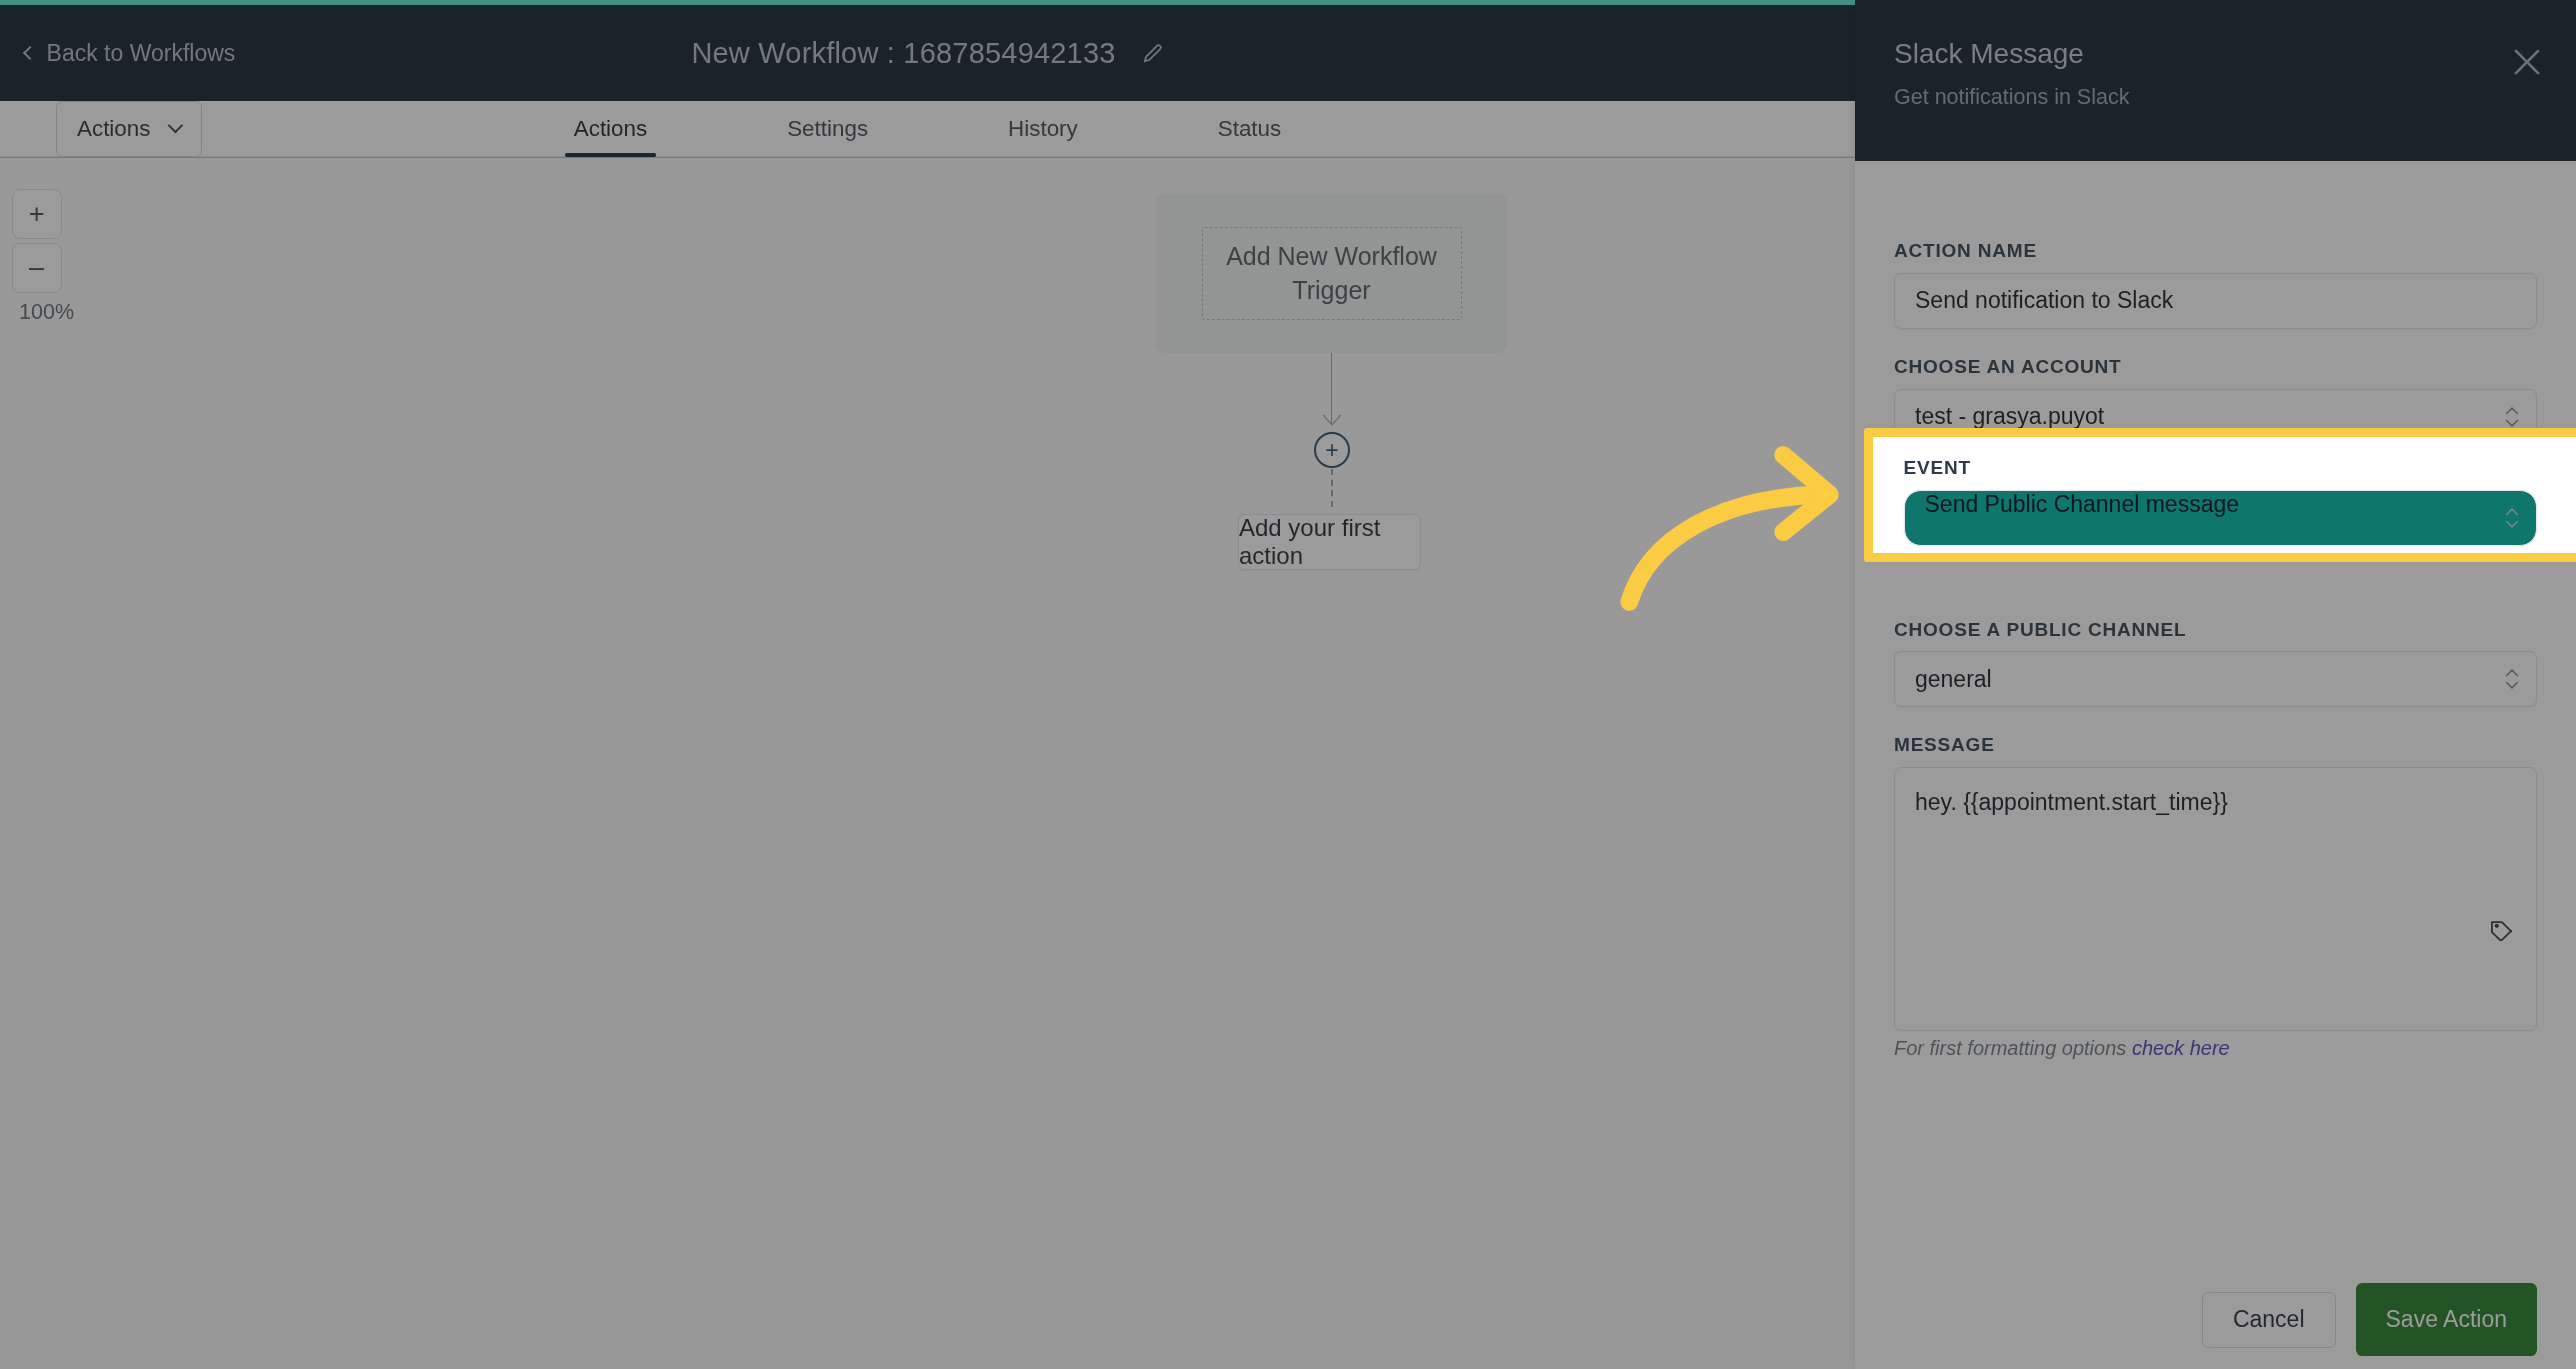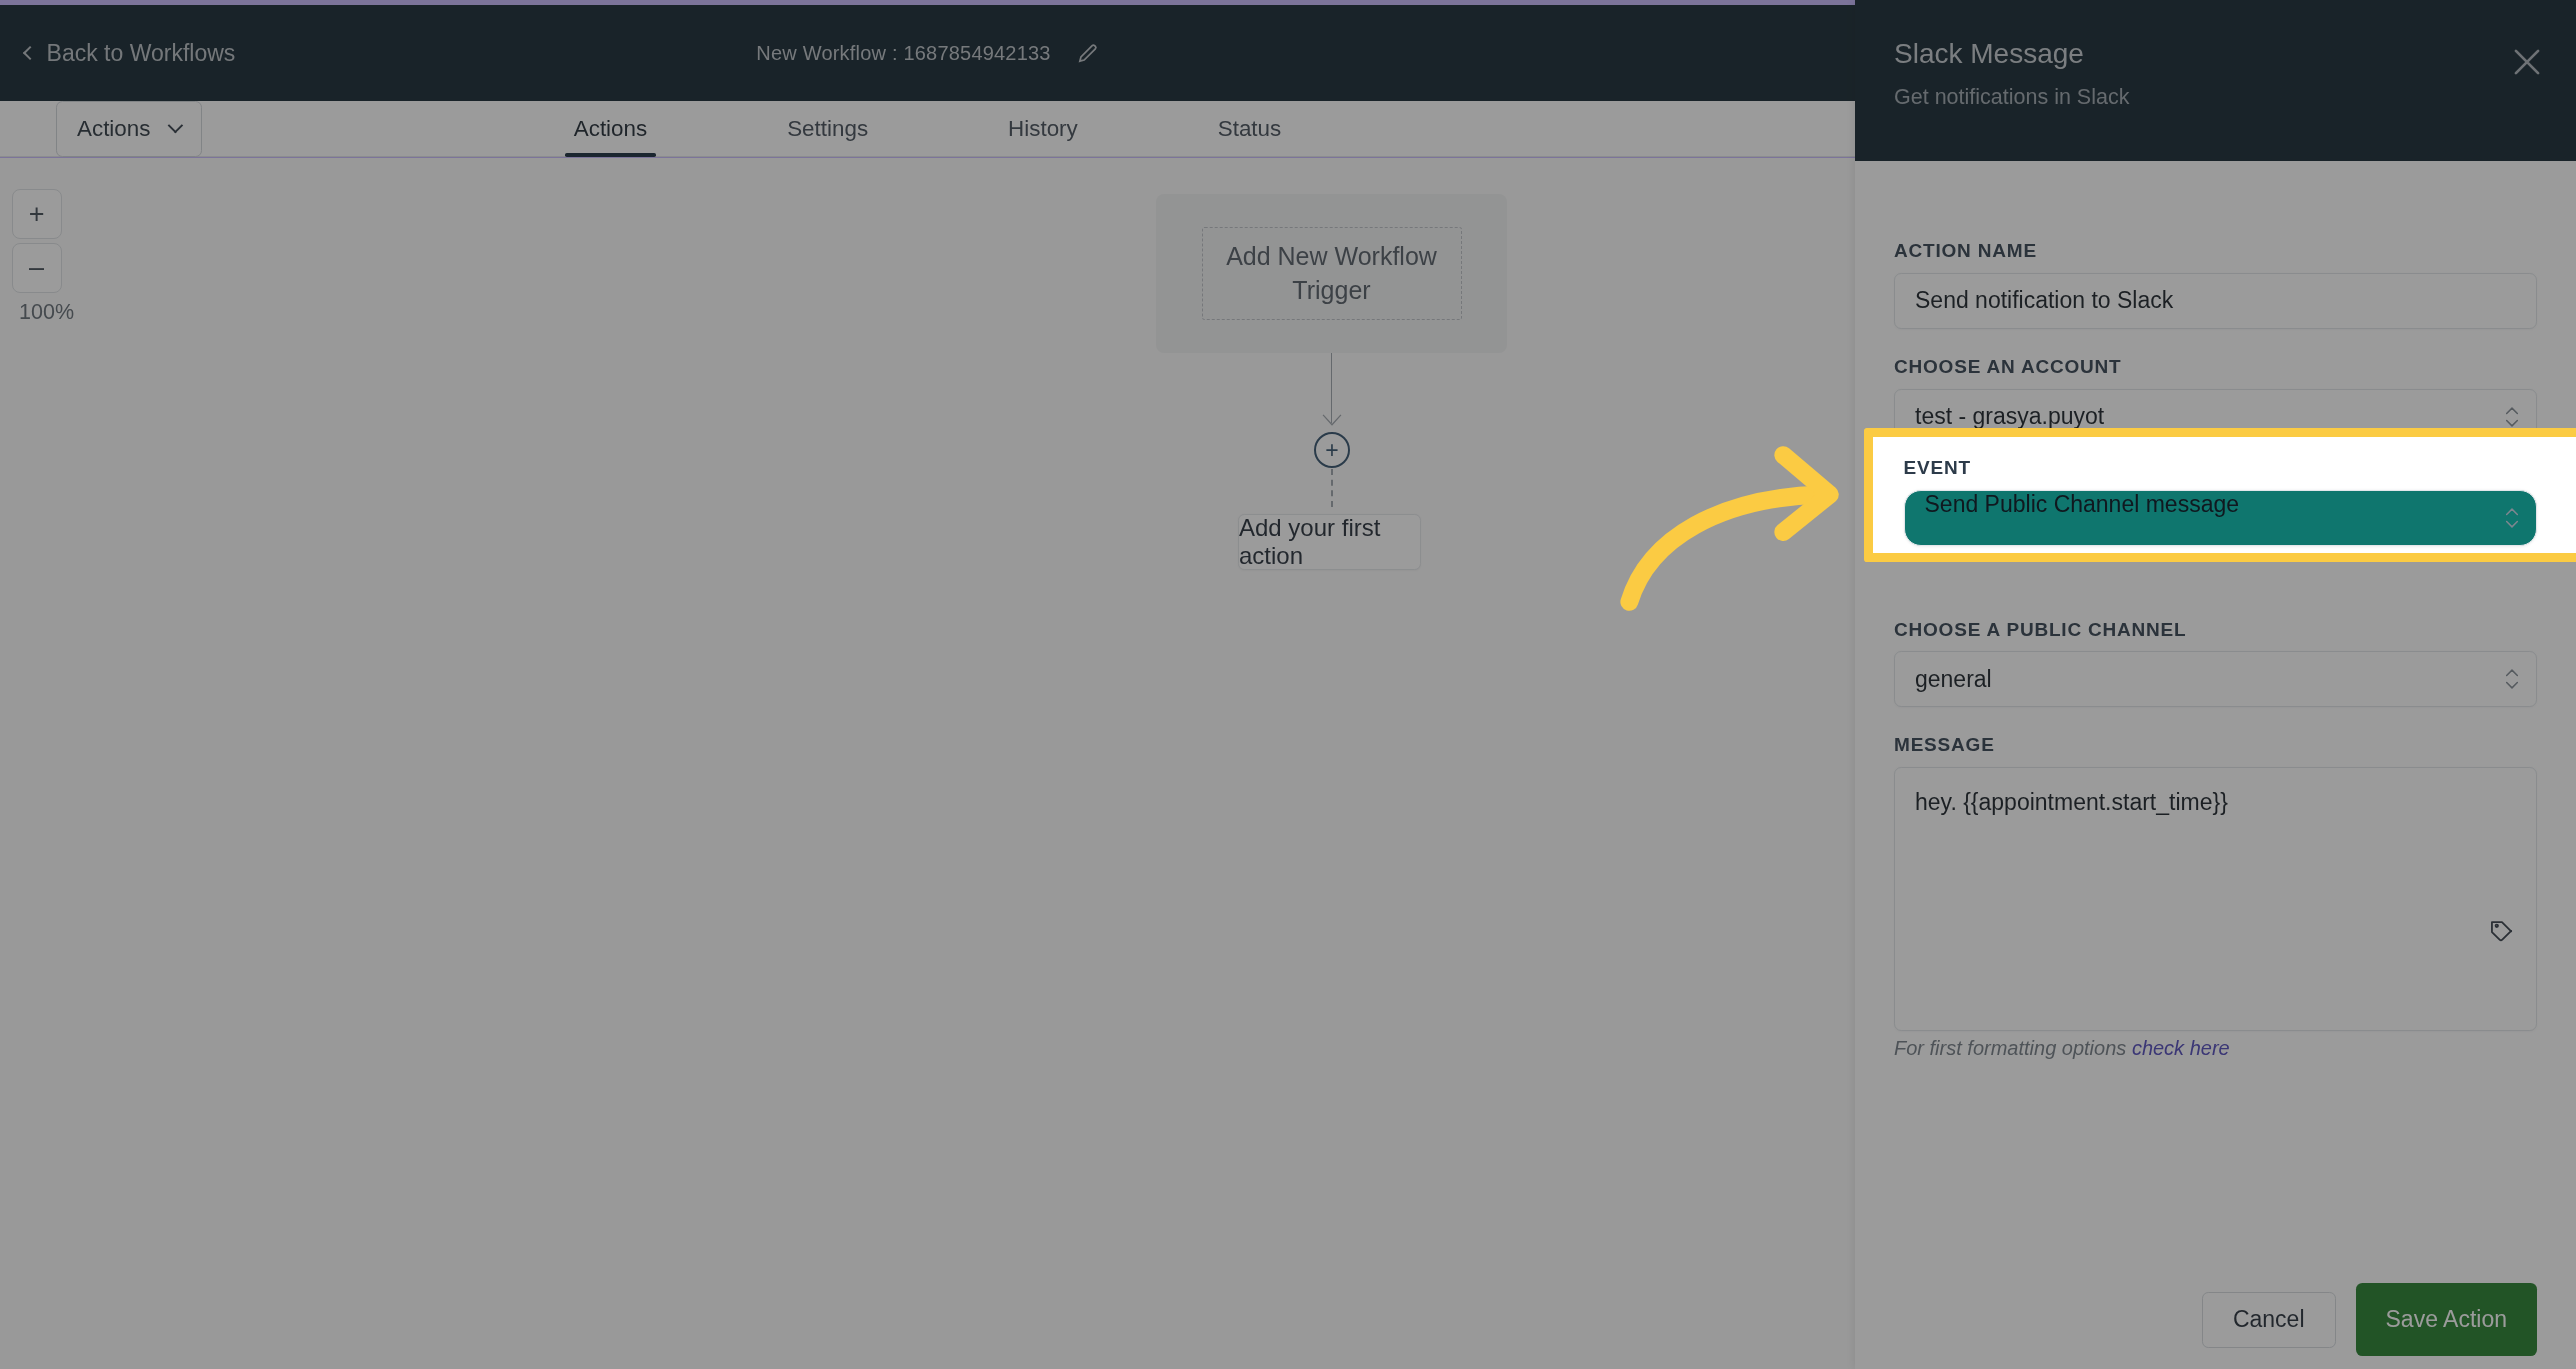--- a/index.html
+++ b/index.html
@@ -5,21 +5,21 @@
   * { box-sizing: border-box; margin: 0; padding: 0; }
   html, body {
     width: 2576px; height: 1369px;
     font-family: "Liberation Sans", sans-serif;
     background: #ffffff;
     overflow: hidden;
   }
   #root { position: relative; width: 2576px; height: 1369px; }
 
   
-  .app-layer { position: absolute; inset: 0; background: #c4b5fd; }
+  .app-layer { position: absolute; inset: 0; background: #5eead4; }
 
   
   .topbar {
     position: absolute; left: 0; top: 4.5px; width: 2576px; height: 97px;
     background: #0b1e28;
     display: flex; align-items: center;
   }
   .back-link {
     position: absolute; left: 25px; top: 0; height: 97px;
     display: flex; align-items: center; gap: 11.6px;
@@ -27,21 +27,21 @@
   }
   .chev-left {
     display: inline-block; width: 10px; height: 10px;
     border-left: 2.2px solid #b6bcc1; border-bottom: 2.2px solid #b6bcc1;
     transform: rotate(45deg); position: relative; top: 0px;
   }
   .wf-title-wrap {
     position: absolute; left: 0; top: 0; width: 1855px; height: 97px;
     display: flex; align-items: center; justify-content: center; gap: 25px;
   }
-  .wf-title { color: #b9bfc4; font-size: 20px; letter-spacing: 0.2px; }
+  .wf-title { color: #b9bfc4; font-size: 29px; letter-spacing: 0.2px; }
   .pencil-icon { width: 23px; height: 23px; color: #b9bfc4; cursor: pointer; }
 
   
   .tabstrip {
     position: absolute; left: 0; top: 101px; width: 1855px; height: 56px;
     background: #ffffff; border-bottom: 0.9px solid #e2e5e8;
   }
   .actions-btn {
     position: absolute; left: 56px; top: 101px;
     height: 56px; padding: 0 20px;

